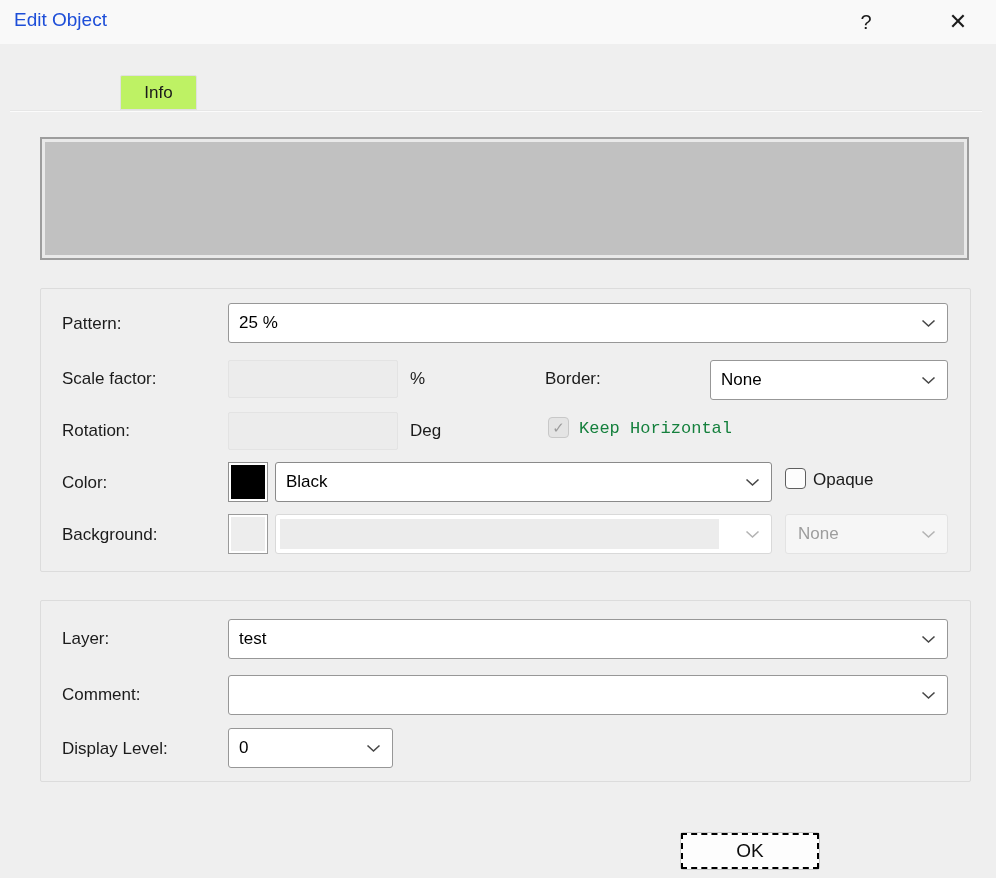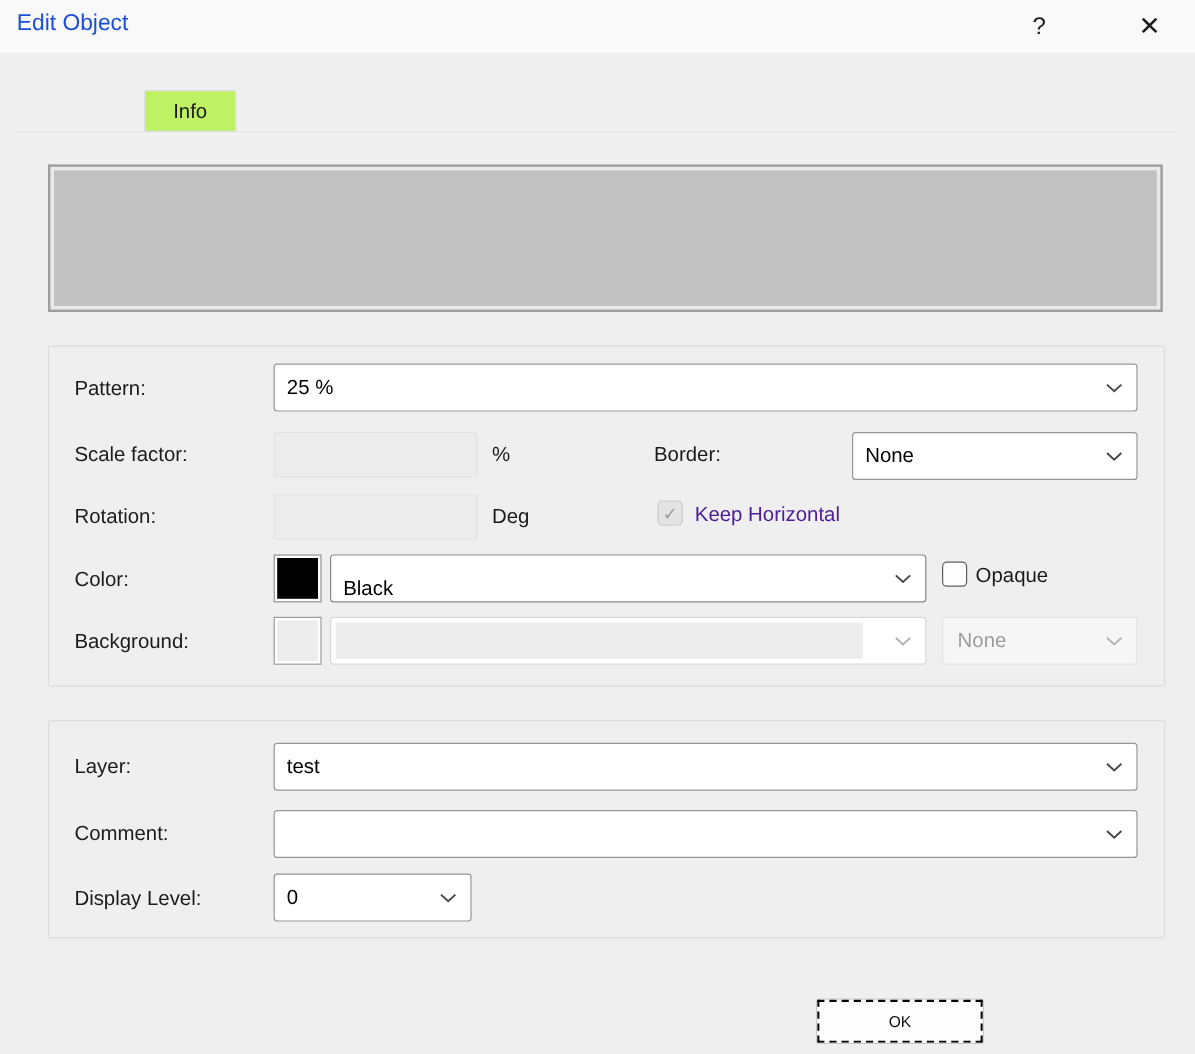--- a/index.html
+++ b/index.html
@@ -28,21 +28,21 @@
   .preview { position:absolute; left:40px; top:137px; width:929px; height:123px;
              border:2px solid #9d9d9d; background:#e9e9e9; padding:3px; }
   .preview-inner { width:100%; height:100%; background:#c1c1c1; }
 
   
   .groupbox { position:absolute; border:1px solid #dcdcdc; border-radius:2px; background:transparent; }
   .group-pattern { left:40px; top:288px; width:931px; height:284px; }
   .group-layer   { left:40px; top:600px; width:931px; height:182px; }
 
   .label { position:absolute; font-size:17px; color:#1b1b1b; white-space:nowrap; }
-  .label-disabled { color:#4c1d95; }
+  .label-disabled { color:#15803d;font-family:Liberation Mono, monospace; }
 
   
   .combo { position:absolute; height:40px; background:#fff; border:1px solid #979797; border-radius:3px;
            display:flex; align-items:center; padding:0 46px 0 10px; font-size:17px; color:#000; }
   .combo .chev { position:absolute; right:11px; top:50%; margin-top:-4px; line-height:0; }
   .combo-empty-text { min-height:1px; }
 
   
   .combo-editable-disabled { position:absolute; height:40px; background:#fff; border:1px solid #d9d9d9;
                              border-radius:3px; }
@@ -63,21 +63,21 @@
   .swatch-disabled { border-color:#9a9a9a; }
 
   
   .checkbox-box { position:absolute; width:21px; height:21px; border-radius:4px; display:flex;
                   align-items:center; justify-content:center; font-size:15px; }
   .cb-disabled-checked { background:#e4e4e4; border:1px solid #c8c8c8; color:#9c9c9c; }
   .cb-enabled-unchecked { background:#fdfdfd; border:1px solid #5f5f5f; color:transparent; }
 
   
   .btn { position:absolute; height:38px; background:#fdfdfd; border:1px solid #d2d2d2; border-radius:3px;
-         font-size:13px; color:#0d0d0d; display:flex; align-items:center; justify-content:center;
+         font-size:19px; color:#0d0d0d; display:flex; align-items:center; justify-content:center;
          font-family:"Liberation Sans", sans-serif; }
   .btn-ok { left:680px; top:832px; width:140px; border-color:#c9c9c9; }
   .btn-ok .focus-rect { position:absolute; left:0px; top:0px; right:0px; bottom:0px;
                         border:2px dashed #000; border-radius:1px; pointer-events:none; }
   .btn-cancel { left:838px; top:832px; width:143px; border-color:#bdbdbd; }
 </style>
 </head>
 <body>
 
 <div id="dialog">
@@ -133,21 +133,21 @@
 
   <div class="checkbox-box cb-disabled-checked" style="left:548px; top:417px;">
     <span>✓</span>
   </div>
   <div class="label label-disabled" style="left:579px; top:419px;">Keep Horizontal</div>
 
   <div class="label" style="left:62px; top:473px;">Color:</div>
   <div class="swatch" style="left:228px; top:462px;">
     <div class="swatch-fill" style="background: rgb(0, 0, 0);"></div>
   </div>
-  <div class="combo" style="left:275px; top:462px; width:497px; border-color:#8a8a8a;align-items:flex-end;">
+  <div class="combo" style="left:275px; top:462px; width:497px; border-color:#8a8a8a;">
     <span>Black</span>
     <span class="chev">
       <svg width="15" height="9" viewBox="0 0 15 9">
           <polyline points="1.5,1.5 7.5,7 13.5,1.5" fill="none" stroke="#474747" stroke-width="1.6"></polyline>
         </svg>
     </span>
   </div>
   <div class="checkbox-box cb-enabled-unchecked" style="left:785px; top:468px;"></div>
   <div class="label" style="left:813px; top:470px;">Opaque</div>
 

